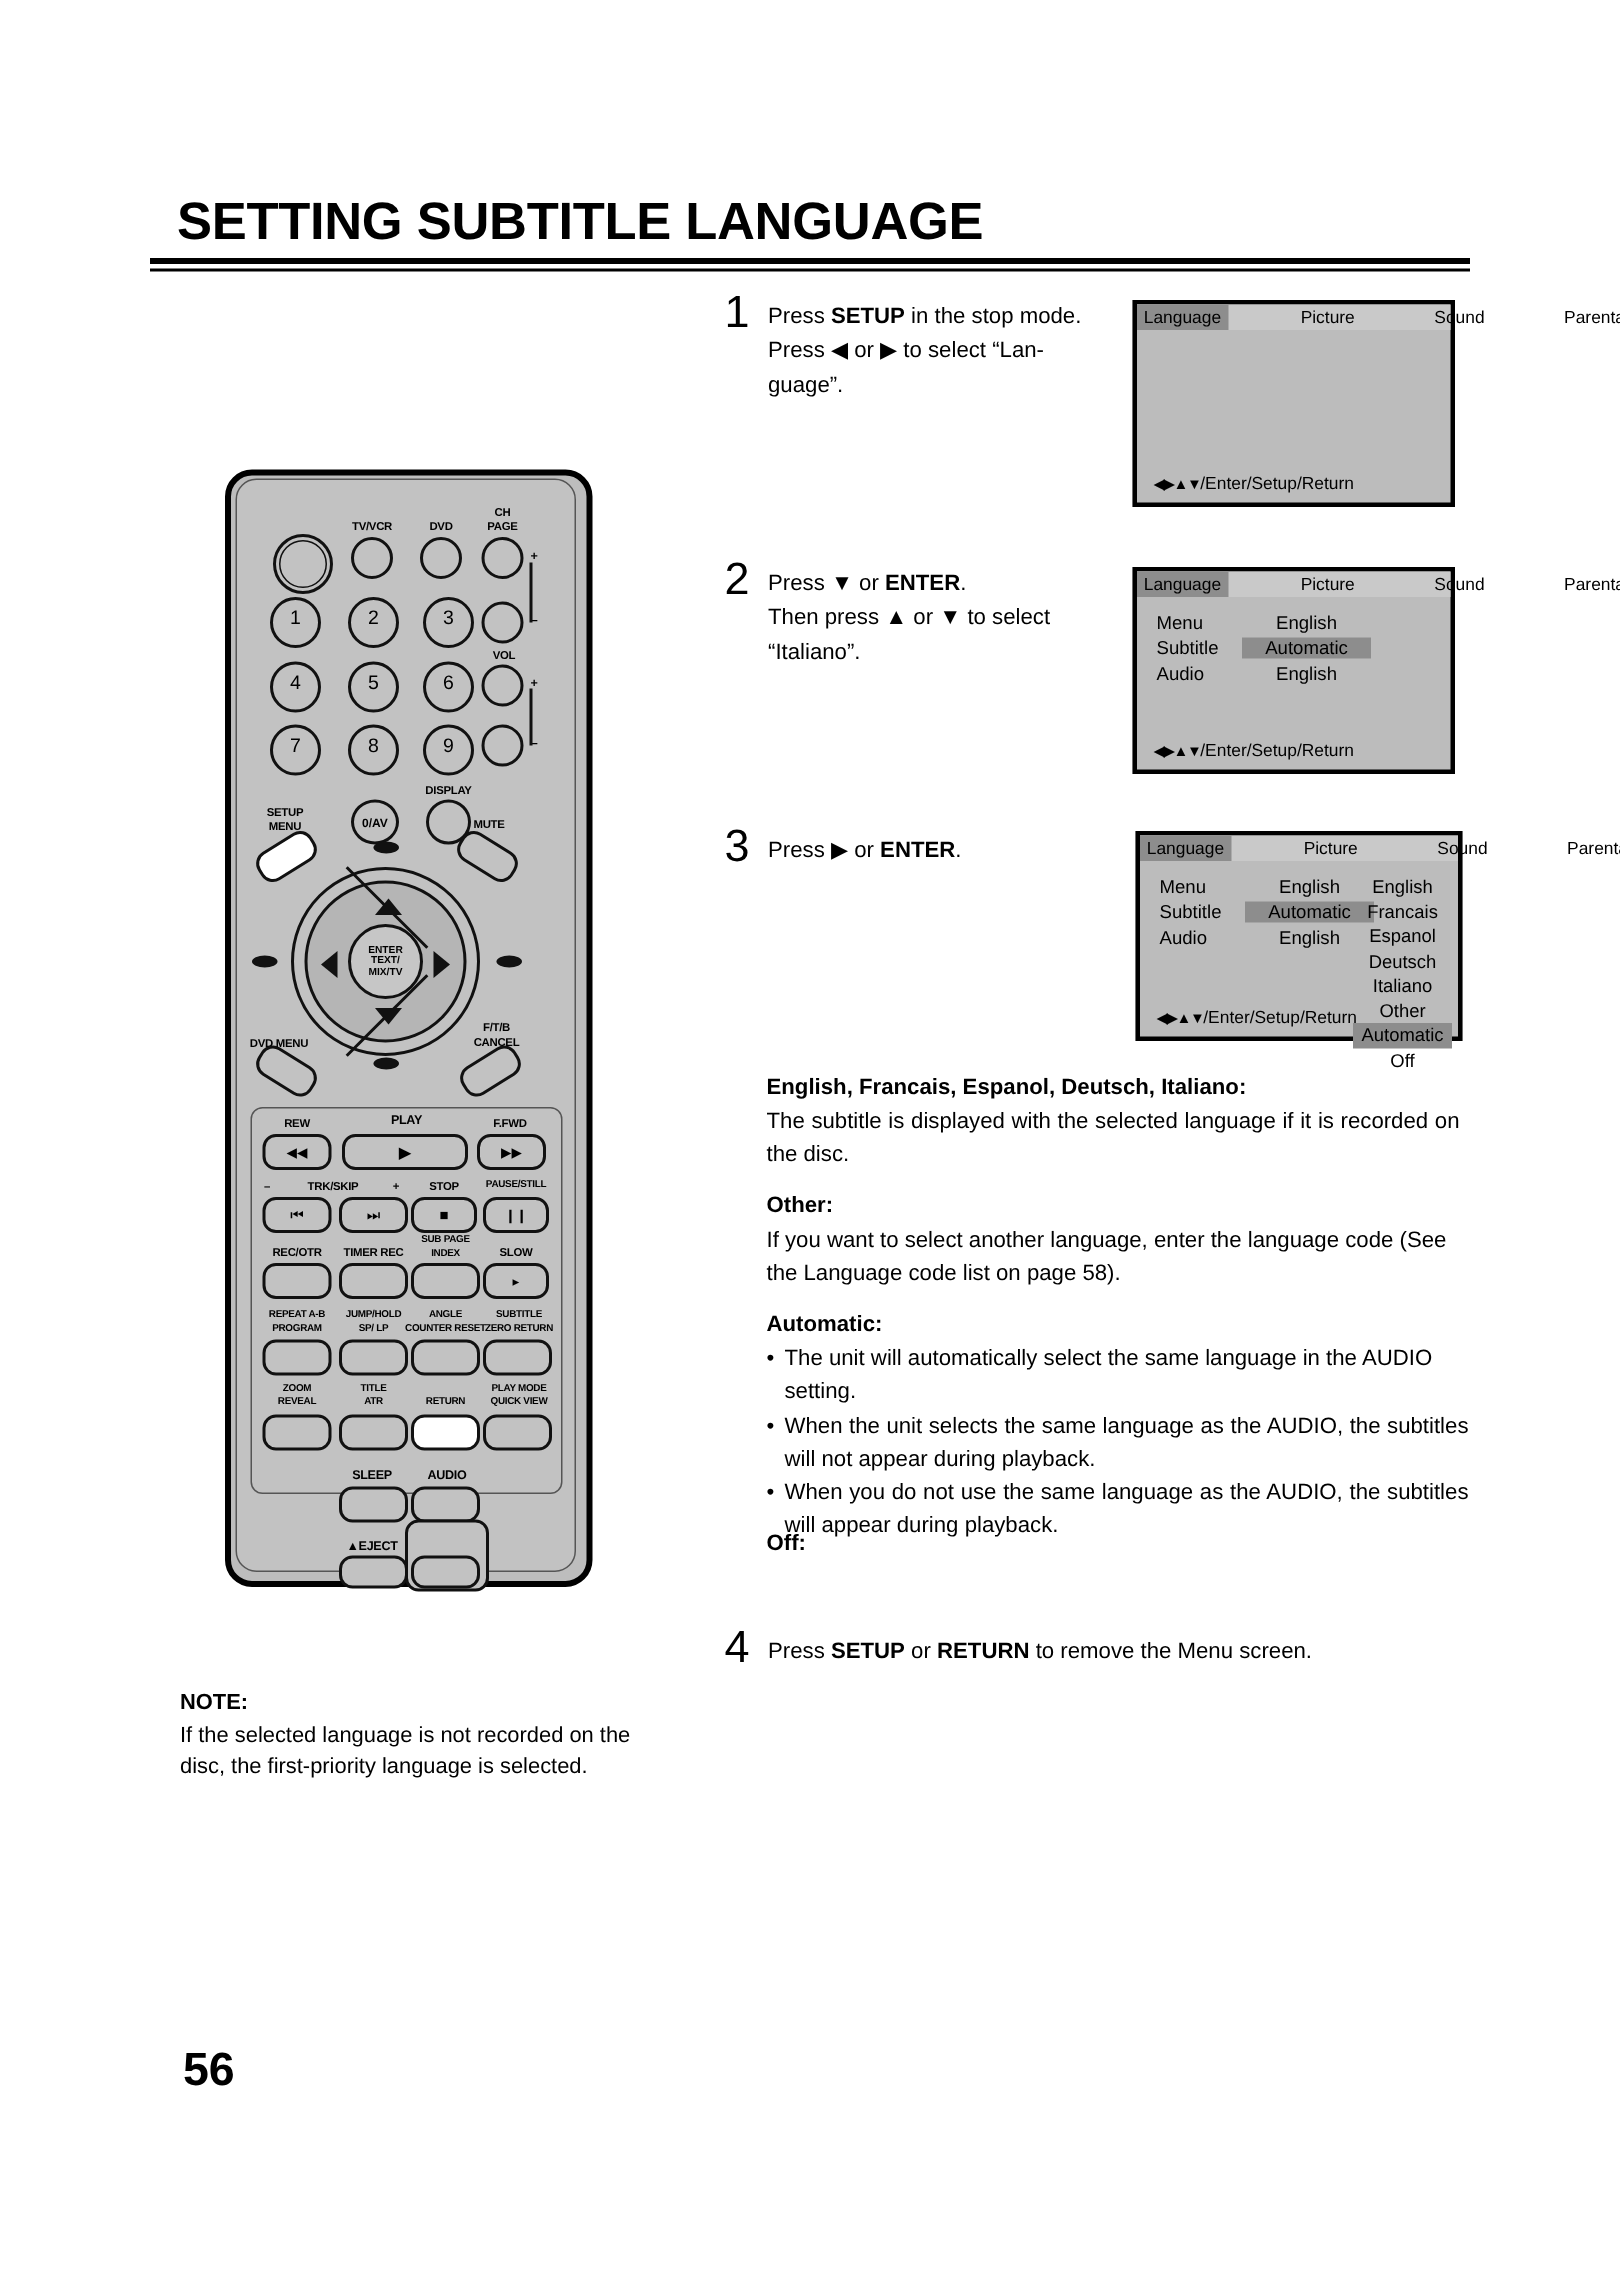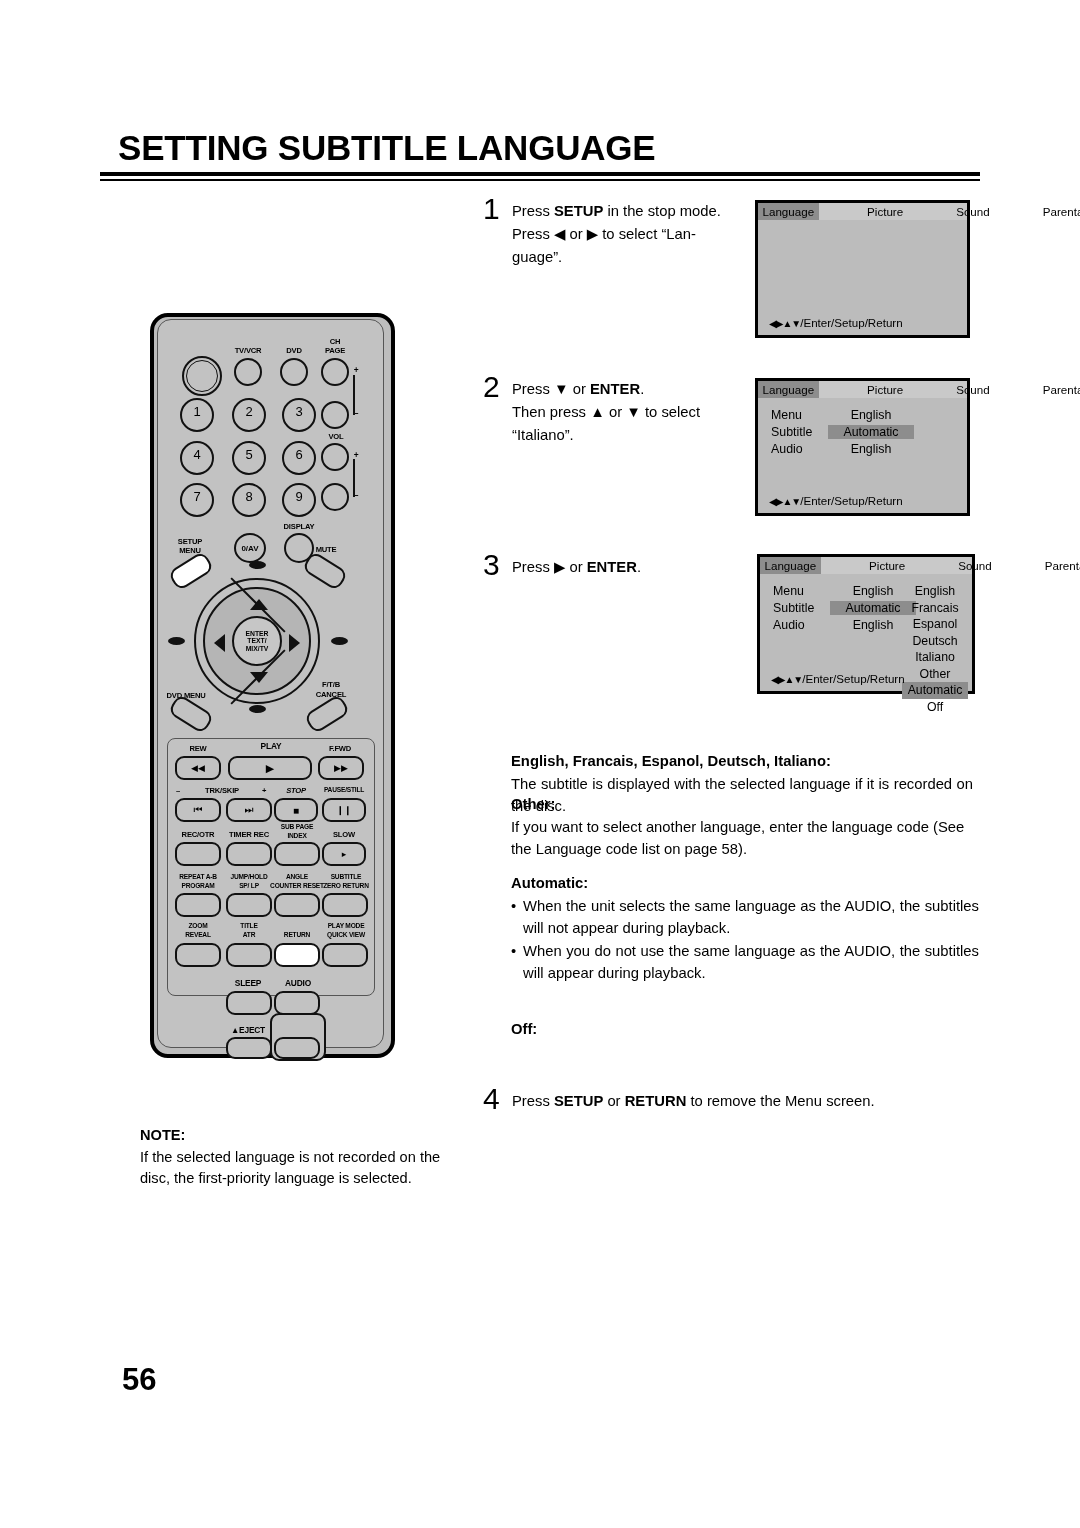--- a/index.html
+++ b/index.html
@@ -6,21 +6,21 @@
   body{width:1080px;height:1528px;position:relative;font-family:"Liberation Sans",sans-serif;color:#000;}
   .page{position:absolute;left:0;top:0;width:1080px;height:1528px;overflow:hidden;}
 
   
   .title{position:absolute;left:118px;top:128px;font-size:35px;font-weight:bold;letter-spacing:-0.2px;}
   .rule1{position:absolute;left:100px;top:172px;width:880px;height:4px;background:#000;}
   .rule2{position:absolute;left:100px;top:179px;width:880px;height:2px;background:#000;}
 
   
   .lead{position:absolute;left:120px;top:191px;width:302px;font-size:14.6px;font-weight:bold;line-height:1.42;text-align:justify;}
-  .note-wrap{position:absolute;left:120px;top:1125px;width:305px;font-size:14.6px;line-height:1.43;margin-left:20px;}
+  .note-wrap{position:absolute;left:120px;top:1125px;width:305px;font-size:14.6px;line-height:1.43;}
   .note-head{font-weight:bold;margin-bottom:1px;}
   .pagenum{position:absolute;left:122px;top:1362px;font-size:31px;font-weight:bold;}
 
   
   .step{position:absolute;}
   .step .num{position:absolute;left:0;top:-8px;font-size:30px;font-weight:normal;font-family:"Liberation Sans",sans-serif;}
   .step .body{position:absolute;left:29px;top:0;font-size:14.8px;line-height:1.56;}
   .jt{text-align:justify;}
   .b{font-weight:bold;}
 
@@ -205,21 +205,21 @@
     <div class="lab" style="left:36px;top:473px;width:72px;">TRK/SKIP</div>
     <div class="lab" style="left:22px;top:473px;width:12px;">–</div>
     <div class="lab" style="left:108px;top:473px;width:12px;">+</div>
     <div class="kb ko" style="left:25px;top:485px;width:46px;height:24px;display:flex;align-items:center;justify-content:center;font-size:10px;">
         <span>⏮</span>
       </div>
     <div class="kb ko" style="left:76px;top:485px;width:46px;height:24px;display:flex;align-items:center;justify-content:center;font-size:10px;">
         <span>⏭</span>
       </div>
 
-    <div class="lab" style="left:124px;top:473px;width:44px;font-style:italic;">STOP</div>
+    <div class="lab" style="left:124px;top:473px;width:44px;">STOP</div>
     <div class="kb ko" style="left:124px;top:485px;width:44px;height:24px;display:flex;align-items:center;justify-content:center;font-size:10px;">
         <span>■</span>
       </div>
 
     <div class="lab sm" style="left:166px;top:473px;width:56px;">PAUSE/STILL</div>
     <div class="kb ko" style="left:172px;top:485px;width:44px;height:24px;display:flex;align-items:center;justify-content:center;font-size:9px;">
         <span>❙❙</span>
       </div>
 
     <div class="lab" style="left:20px;top:517px;width:56px;">REC/OTR</div>
@@ -372,33 +372,34 @@
       <div>Espanol</div>
       <div>Deutsch</div>
       <div>Italiano</div>
       <div>Other</div>
       <div class="hl">Automatic</div>
       <div>Off</div>
     </div>
     <div class="foot"><span class="arr">◀▶▲▼</span><span>/Enter/Setup/Return</span></div>
   </div>
 
-  <div class="sec" style="left:511px;top:714px;width:462px;margin-top:36px;">
+  <div class="sec" style="left:511px;top:714px;width:462px;">
     <h4>English, Francais, Espanol, Deutsch, Italiano:</h4>
     <div class="jt">The subtitle is displayed with the selected language if it is recorded on the disc.</div>
   </div>
 
   <div class="sec" style="left:511px;top:793px;width:462px;">
     <h4>Other:</h4>
     <div>If you want to select another language, enter the language code (See the Language code list on page 58).</div>
   </div>
 
   <div class="sec" style="left:511px;top:872px;width:468px;">
     <h4>Automatic:</h4>
     <ul class="bullets">
+      <li>The unit will automatically select the same language in the AUDIO setting.</li>
       <li class="jt">When the unit selects the same language as the AUDIO, the subtitles will not appear during playback.</li>
       <li class="jt">When you do not use the same language as the AUDIO, the subtitles will appear during playback.</li>
     </ul>
   </div>
 
   <div class="sec" style="left:511px;top:1018px;width:462px;">
     <h4>Off:</h4>
   </div>
 
   <div class="step" style="left:483px;top:1090px;width:470px;">

